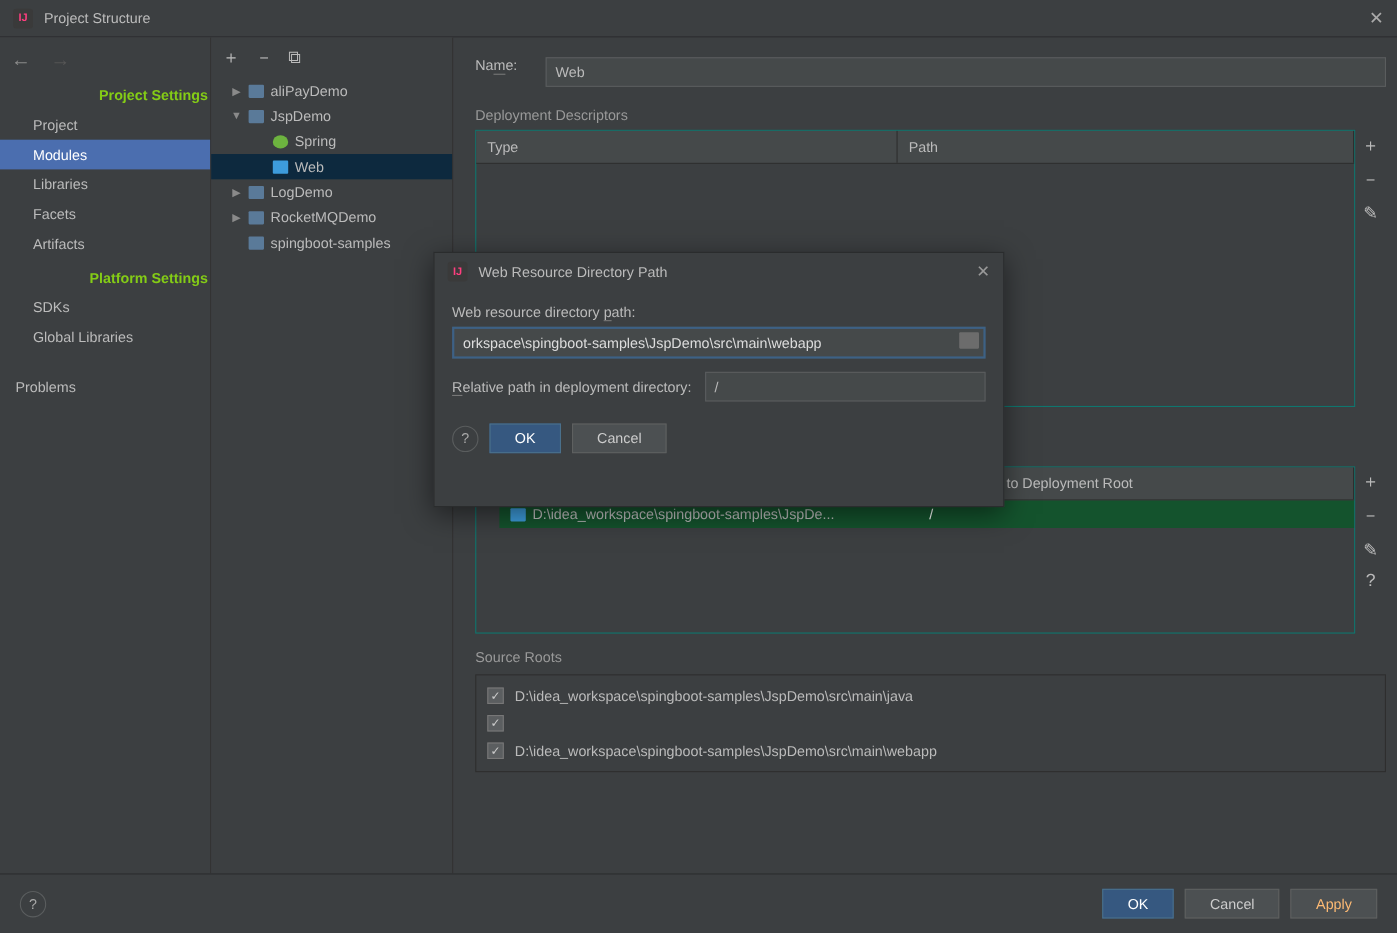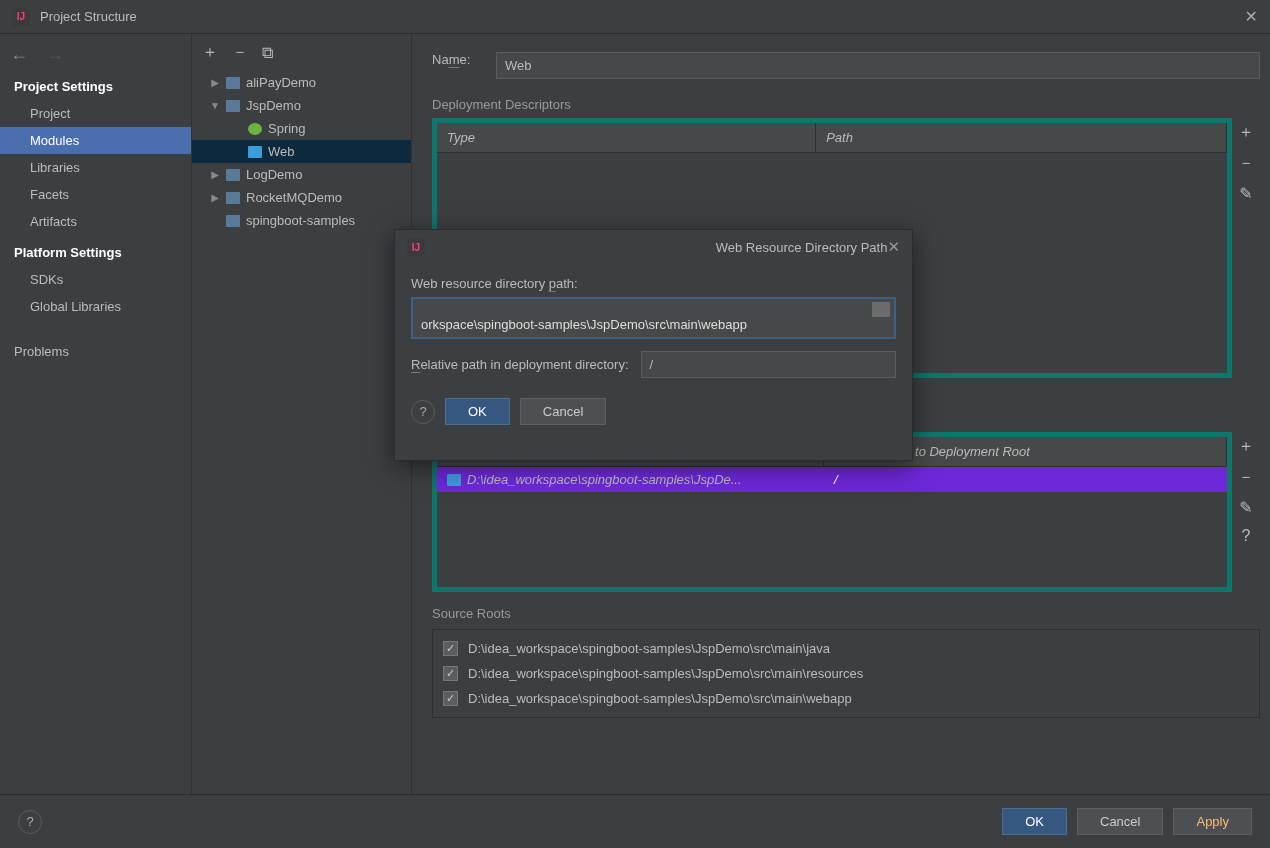--- a/index.html
+++ b/index.html
@@ -6,74 +6,74 @@
 body{background:#3c3f41;width:1270px;height:848px;overflow:hidden;position:relative;}
 .titlebar{height:34px;display:flex;align-items:center;padding:0 12px;background:#3c3f41;border-bottom:1px solid #2b2d2f;}
 .titlebar .logo{width:18px;height:18px;margin-right:10px;background:#3a3a3a;border-radius:3px;display:flex;align-items:center;justify-content:center;font-size:10px;color:#ff3e7f;font-weight:bold;}
 .titlebar .title{flex:1;}
 .titlebar .close{color:#aaa;cursor:pointer;font-size:16px;}
 .main{display:flex;height:760px;}
 .sidebar{width:192px;background:#3c3f41;border-right:1px solid #323232;padding-top:6px;}
 .sidebar .navarrows{padding:4px 10px;display:flex;gap:18px;}
 .sidebar .navarrows span{font-size:18px;color:#8a8a8a;}
 .sidebar .navarrows .dis{color:#555;}
-.sidebar .sect-head{font-weight:bold;color:#ffffff;padding:10px 14px 6px;}
+.sidebar .sect-head{font-weight:bold;color:#84cc16;padding:10px 2px 6px;text-align:right;}
 .sidebar .item{padding:6px 14px 6px 30px;cursor:pointer;}
 .sidebar .item.sel{background:#4b6eaf;color:#fff;}
 .tree{width:220px;background:#3c3f41;border-right:1px solid #323232;}
 .tree .toolbar{display:flex;gap:14px;padding:8px 10px;justify-content:flex-start;align-items:center;color:#9a9a9a;}
 .tree .toolbar span{cursor:pointer;font-size:16px;}
 .tree .node{display:flex;align-items:center;gap:6px;padding:4px 0 4px 8px;cursor:pointer;}
 .tree .arr{width:10px;display:inline-block;text-align:center;color:#8a8a8a;font-size:10px;}
 .tree .folder{width:14px;height:12px;background:#5a7a99;border-radius:1px;display:inline-block;}
 .tree .folder.spring{background:#6db33f;border-radius:50%;}
 .tree .folder.web{background:#3d9cdc;}
 .tree .node.l1{padding-left:18px;}
 .tree .node.l2{padding-left:40px;}
 .tree .node.sel{background:#0d293e;color:#fff;}
 .content{flex:1;padding:18px 10px 0 20px;position:relative;overflow:hidden;}
 .row{display:flex;gap:14px;margin-bottom:18px;}
 .field-label{min-width:50px;}
 .under{text-decoration:underline;text-decoration-color:#777;text-underline-offset:3px;}
 .input{flex:1;background:#45494a;border:1px solid #5a5d5e;padding:5px 8px;color:#bbb;}
 .section-label{color:#999;margin-bottom:6px;}
 .tablewrap{display:flex;margin-bottom:14px;}
-.table{flex:1;border:5px solid #0f766e;background:#3c3f41;font-style:italic;}
+.table{flex:1;border:1px solid #0f766e;background:#3c3f41;}
 .table .th{display:flex;background:#45494a;border-bottom:1px solid #2e2e2e;}
 .table .th>div{padding:7px 10px;border-right:1px solid #2e2e2e;}
 .table .tbody{min-height:100px;}
 .table .tr{display:flex;}
 .table .tr>div{padding:5px 10px;overflow:hidden;text-overflow:ellipsis;white-space:nowrap;}
-.table .tr.sel{background:#6d28d9;color:#fff;}
+.table .tr.sel{background:#14532d;color:#fff;margin-left:21px;}
 .table .tr.sel>div{color:#fff;}
 .sideicons{width:28px;display:flex;flex-direction:column;align-items:center;padding-top:4px;gap:10px;color:#9a9a9a;}
 .sideicons span{cursor:pointer;font-size:16px;}
 .srcroots{margin-top:8px;}
 .srcrow{display:flex;align-items:center;gap:10px;padding:5px 10px;}
 .chk{width:15px;height:15px;background:#5b5e60;border:1px solid #777;display:inline-flex;align-items:center;justify-content:center;color:#ccc;font-size:11px;}
 .footer{position:absolute;bottom:0;left:0;right:0;height:54px;border-top:1px solid #2b2d2f;display:flex;align-items:center;padding:0 18px;background:#3c3f41;}
 .helpbtn{width:24px;height:24px;border:1px solid #5a5d5e;border-radius:50%;display:flex;align-items:center;justify-content:center;color:#aaa;cursor:pointer;}
 .footer .spacer{flex:1;}
 .btn{padding:5px 22px;background:#4c5052;border:1px solid #5e6060;margin-left:10px;cursor:pointer;color:#ccc;}
 .btn.primary{background:#365880;border-color:#4a708b;color:#fff;}
 .btn.disabled{color:#fdba74;}
 .dialog{position:absolute;left:394px;top:229px;width:519px;height:232px;background:#3c3f41;border:1px solid #2a2c2d;box-shadow:0 6px 24px rgba(0,0,0,.5);z-index:10;}
 .dialog .dtitle{display:flex;align-items:center;padding:8px 12px;}
 .dialog .dtitle .dlogo{width:18px;height:18px;margin-right:10px;background:#3a3a3a;border-radius:3px;display:flex;align-items:center;justify-content:center;font-size:10px;color:#ff3e7f;font-weight:bold;}
 .dialog .dtitle .dclose{cursor:pointer;font-size:15px;color:#999;}
 .dialog .body{padding:6px 16px 10px;}
 .dialog .dlabel{margin:6px 0;}
-.dialog .dinput{width:100%;background:#45494a;border:2px solid #3d6185;padding:18px 30px 5px 8px;color:#ddd;position:relative;}
+.dialog .dinput{width:100%;background:#45494a;border:2px solid #3d6185;padding:5px 30px 5px 8px;color:#ddd;position:relative;}
 .dialog .inputwrap{position:relative;}
 .dialog .foldericon{position:absolute;right:6px;top:5px;width:18px;height:15px;background:#6c6c6c;border-radius:1px;cursor:pointer;}
 .dialog .row2{display:flex;align-items:center;gap:12px;margin-top:12px;}
 .dialog .sm-input{flex:1;background:#45494a;border:1px solid #5a5d5e;padding:5px 8px;}
 .dialog .dfooter{display:flex;align-items:center;padding:10px 16px;}
 svg.arrow{position:absolute;z-index:20;pointer-events:none;}
-.flex1{flex:1;text-align:right;}
+.flex1{flex:1;}
 </style>
 </head>
 <body>
 
 <div class="titlebar">
   <div class="logo">IJ</div>
   <div class="title">Project Structure</div>
   <div class="close">✕</div>
 </div>
 
@@ -188,21 +188,20 @@
     </div>
 
     <div class="section-label">Source Roots</div>
     <div class="srcroots" style="border:1px solid #2e2e2e;padding:6px 0">
       <div class="srcrow">
           <span class="chk">✓</span>
           <span>D:\idea_workspace\spingboot-samples\JspDemo\src\main\java</span>
         </div>
       <div class="srcrow">
           <span class="chk">✓</span>
-          <span>D:\idea_workspace\spingboot-samples\JspDemo\src\main\resources</span>
         </div>
       <div class="srcrow">
           <span class="chk">✓</span>
           <span>D:\idea_workspace\spingboot-samples\JspDemo\src\main\webapp</span>
         </div>
     </div>
   </div>
 </div>
 
 <div class="footer">

